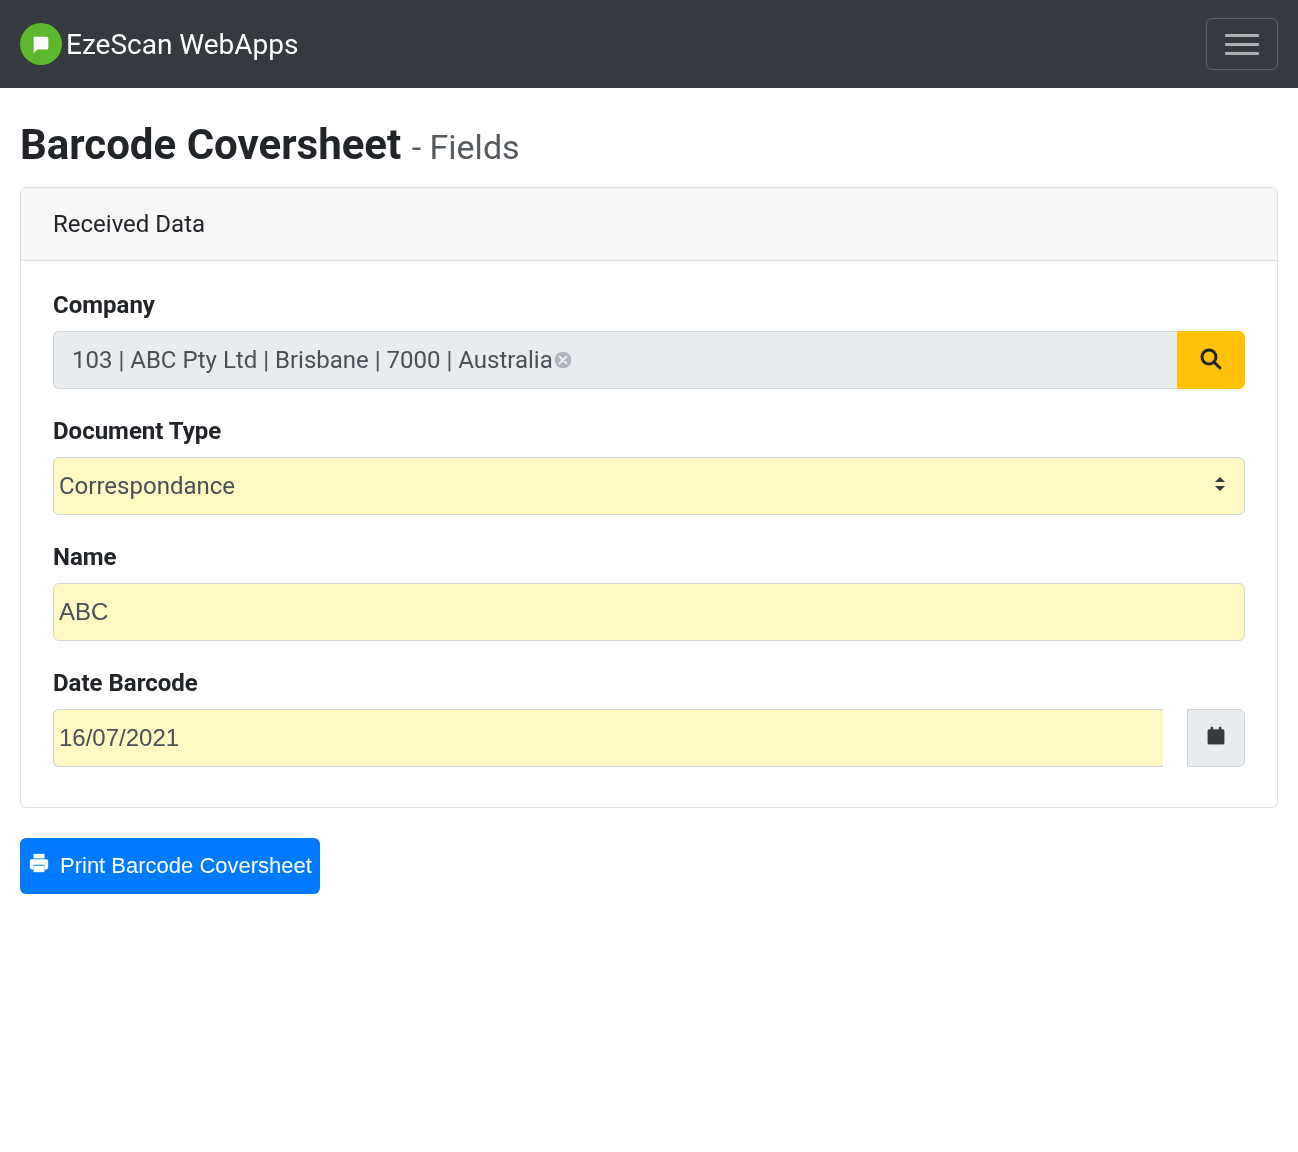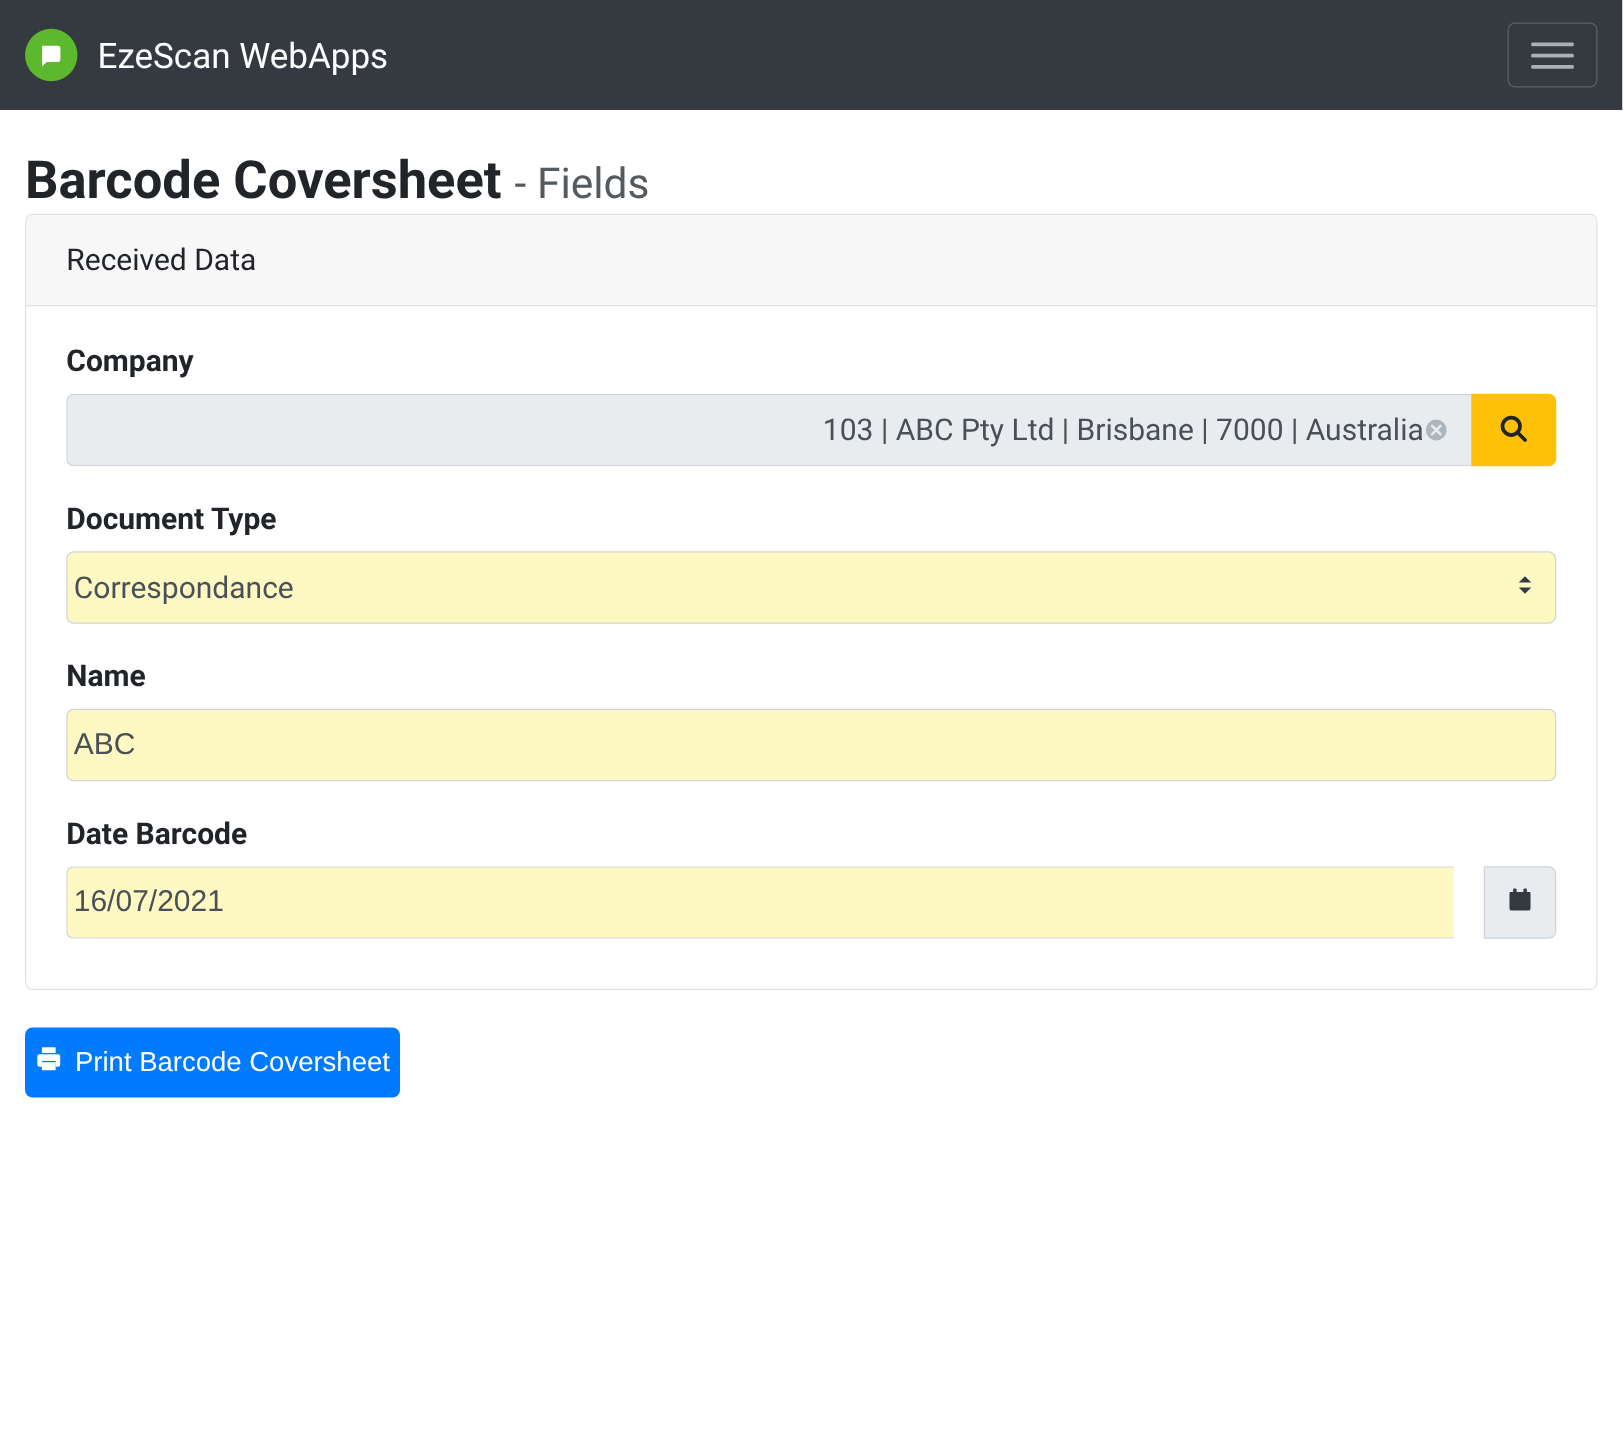--- a/index.html
+++ b/index.html
@@ -14,21 +14,21 @@
   background: #343a40;
   display: flex;
   align-items: center;
   justify-content: space-between;
   padding: 12px 20px;
   height: 88px;
 }
 .navbar-left {
   display: flex;
   align-items: center;
-  gap: 16px;
+  gap: 4px;
 }
 .logo-circle {
   width: 42px;
   height: 42px;
   border-radius: 50%;
   background: #5cb82c;
   display: flex;
   align-items: center;
   justify-content: center;
 }
@@ -56,21 +56,21 @@
   background: rgba(255,255,255,0.6);
   border-radius: 1px;
 }
 .container {
   padding: 20px;
 }
 h1.page-title {
   font-size: 42px;
   font-weight: 700;
   margin-top: 12px;
-  margin-bottom: 2px;
+  margin-bottom: 18px;
   color: #212529;
 }
 h1.page-title .sub {
   font-weight: 400;
   font-size: 34px;
   color: #555a5e;
 }
 .card {
   border: 1px solid #dee2e6;
   border-radius: 6px;
@@ -104,21 +104,21 @@
   flex: 1;
   background: #e9ecef;
   border: 1px solid #ced4da;
   border-right: none;
   border-radius: 6px 0 0 6px;
   padding: 14px 18px;
   font-size: 24px;
   color: #495057;
   display: flex;
   align-items: center;
-  justify-content: flex-end;
+  justify-content: flex-start;
 }
 .clear-icon {
   color: #adb5bd;
   cursor: pointer;
   display: flex;
 }
 .search-btn {
   width: 68px;
   background: #ffc107;
   border: 1px solid #ffc107;

